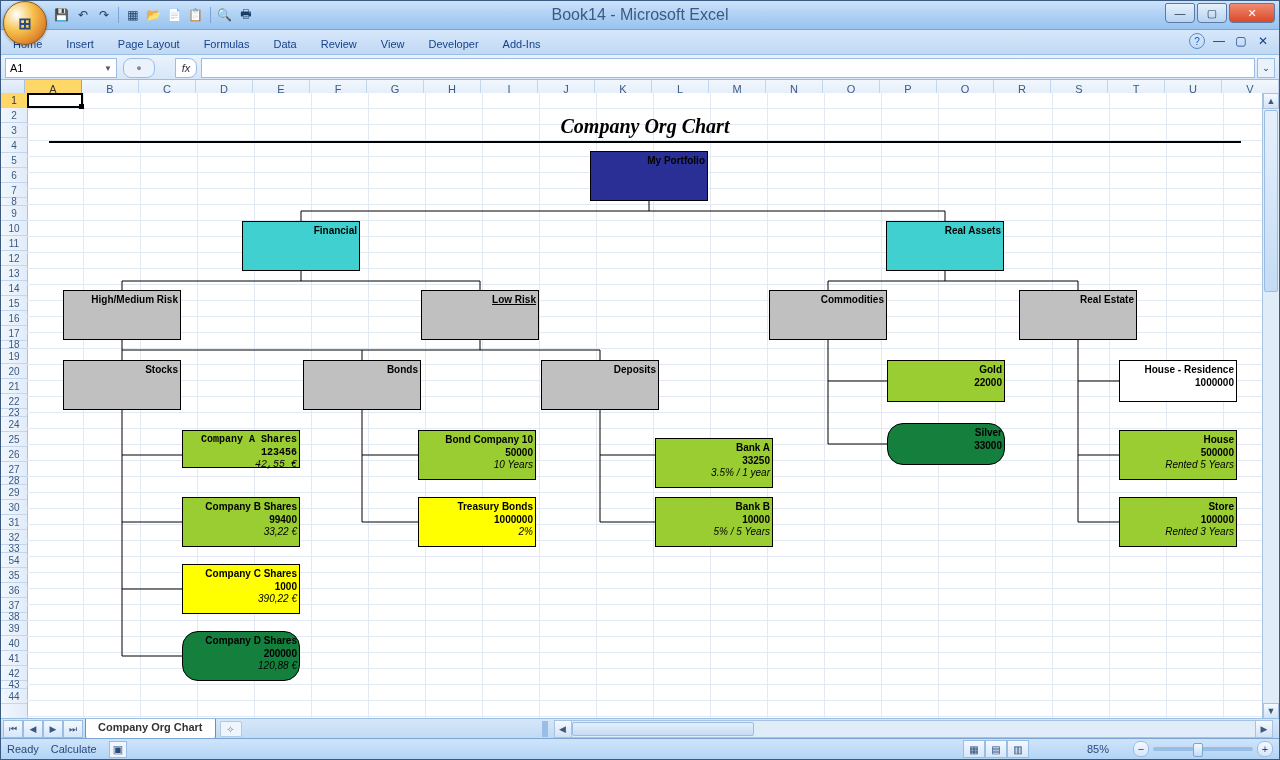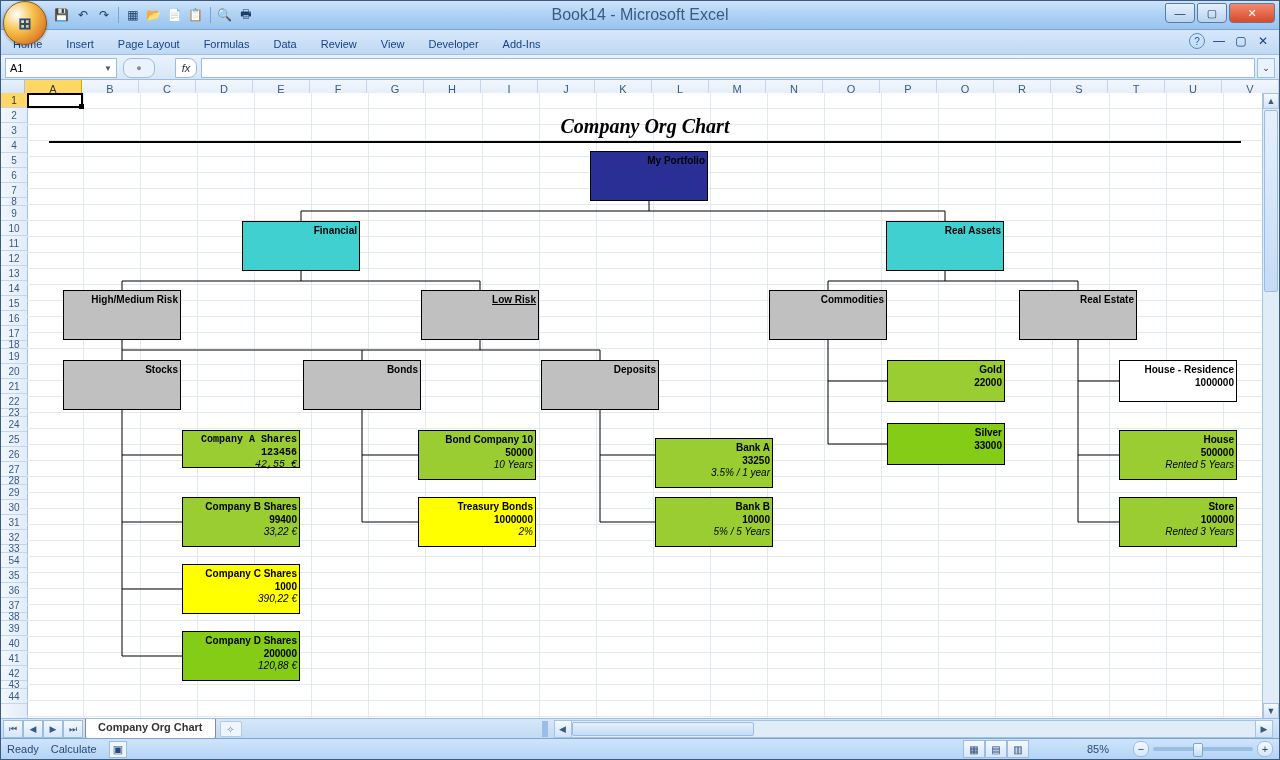--- a/index.html
+++ b/index.html
@@ -50,21 +50,21 @@
   .title { position:absolute; left:22px; right:22px; top:22px; text-align:center; font-family:"Times New Roman", serif; font-style:italic; font-weight:bold; font-size:20px; color:#000; border-bottom:2px solid #000; padding-bottom:3px; }
   .node { position:absolute; border:1px solid #000; text-align:right; padding:3px 2px; box-sizing:border-box; line-height:1.25; }
   .node .l1 { font-size:10px; font-weight:bold; }
   .node .l2 { font-size:10px; font-weight:bold; }
   .node .l3 { font-size:10px; font-style:italic; }
   .c-navy { background:#2a2f96; color:#000; }
   .c-cyan { background:#3fd0cf; }
   .c-grey { background:#c0c0c0; }
   .c-green{ background:#9acd32; }
   .c-yellow{background:#ffff00; }
-  .c-red  { background:#84cc16; }
+  .c-red  { background:#15803d;border-radius:16px; }
   .c-white{ background:#fff; }
   svg.connectors { position:absolute; left:0; top:0; width:100%; height:100%; pointer-events:none; }
   svg.connectors line { stroke:#000; stroke-width:1; }
   
   .vscroll { position:absolute; right:0; top:0; bottom:0; width:16px; background:#e1ecf9; border-left:1px solid #a8c2e4; }
   .vscroll .arrow { height:16px; display:flex; align-items:center; justify-content:center; font-size:9px; color:#3b5a82; background:linear-gradient(#f5faff,#d2e2f5); border:1px solid #a8c2e4; box-sizing:border-box; }
   .vscroll .thumb { position:absolute; left:1px; right:1px; top:17px; height:180px; background:linear-gradient(#e6f0fc,#c5dbf4); border:1px solid #9abde5; border-radius:2px; }
   .vscroll .arrow.bottom { position:absolute; bottom:0; left:0; right:0; }
   
   .sheet-bar { position:absolute; left:0; right:0; bottom:20px; height:20px; background:linear-gradient(#d7e7fa,#c0d9f4); border-top:1px solid #9abde5; display:flex; align-items:center; }

